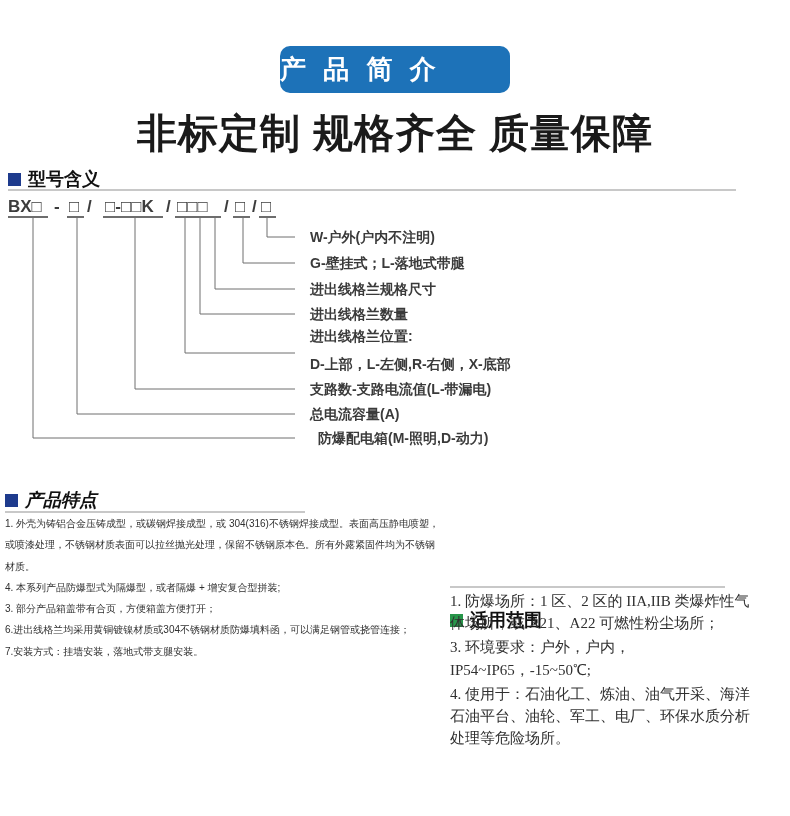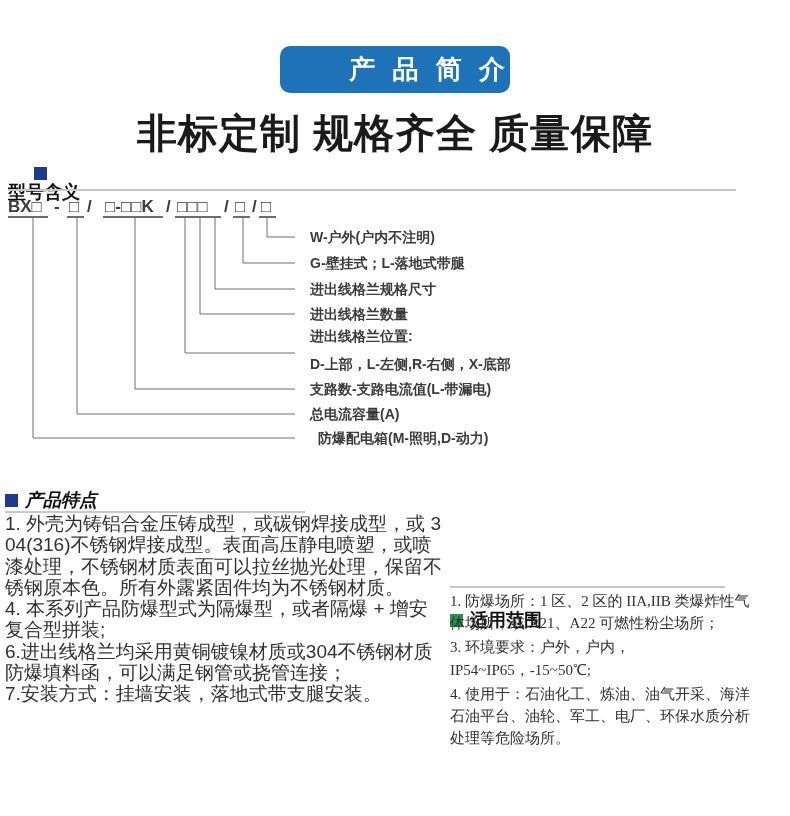--- a/index.html
+++ b/index.html
@@ -5,60 +5,60 @@
   html,body{margin:0;padding:0;}
   body{
     width:790px;height:816px;position:relative;overflow:hidden;
     background:#ffffff;
     font-family:"Liberation Sans","DejaVu Sans",sans-serif;
     color:#2e2e2e;
   }
   .banner{
     position:absolute;left:280px;top:46px;width:230px;height:47px;
     background:#1d72b8;border-radius:10px;
-    display:flex;align-items:center;justify-content:flex-end;
+    display:flex;align-items:center;justify-content:flex-start;
     color:#ffffff;font-size:26px;font-weight:bold;letter-spacing:5px;
   }
   .main-title{
     position:absolute;top:106px;left:0;width:790px;text-align:center;
     font-size:40px;font-weight:bold;color:#1a1a1a;letter-spacing:1px;
   }
   .sec-head{
     position:absolute;display:flex;align-items:center;
     font-size:18px;font-weight:bold;color:#111111;
   }
   .bullet{width:13px;height:13px;display:inline-block;margin-right:7px;flex:0 0 auto;}
   .bullet.navy{background:#1e3b8d;}
   .bullet.green{background:#27964a;}
   .rule{position:absolute;height:2px;background:#c8c8c8;}
   .diagram{position:absolute;left:0;top:196px;}
   .diagram text{font-family:"Liberation Sans","DejaVu Sans",sans-serif;}
   .code-seg{font-size:17px;font-weight:bold;fill:#3c3c3c;}
   .diag-label{font-size:14px;font-weight:bold;fill:#3a3a3a;}
   .features{
     position:absolute;left:5px;top:513px;width:437px;
-    font-size:19px;line-height:21.3px;color:#303030;word-break:break-all;
+    font-size:10px;line-height:21.3px;color:#303030;word-break:break-all;
   }
   .features p{margin:0;}
   .scope{
     position:absolute;left:450px;top:590px;width:303px;
     font-size:15px;line-height:22.2px;color:#303030;
   }
   .scope p{margin:0 0 2px 0;font-family:Liberation Serif, serif;}
 </style>
 </head>
 <body>
 
 <div class="banner">
   <span>产 品 简 介</span>
 </div>
 
 <div class="main-title">非标定制 规格齐全 质量保障</div>
 
-<div class="sec-head" style="left:8px;top:167px;flex-direction:column;">
+<div class="sec-head" style="left:8px;top:167px;">
   <span class="bullet navy"></span>
   <span>型号含义</span>
 </div>
 <div class="rule" style="left:8px;top:189px;width:728px;"></div>
 
 <svg class="diagram" width="520" height="260" viewBox="0 0 520 260">
 
   <g>
     <text class="code-seg" x="8" y="16">BX□</text>
     <text class="code-seg" x="54" y="16">-</text>
@@ -108,20 +108,21 @@
 
 <div class="sec-head" style="left:5px;top:488px;font-style:italic;">
   <span class="bullet navy"></span>
   <span>产品特点</span>
 </div>
 <div class="rule" style="left:5px;top:511px;width:300px;"></div>
 
 <div class="features">
   <p>1. 外壳为铸铝合金压铸成型，或碳钢焊接成型，或 304(316)不锈钢焊接成型。表面高压静电喷塑，或喷漆处理，不锈钢材质表面可以拉丝抛光处理，保留不锈钢原本色。所有外露紧固件均为不锈钢材质。</p>
   <p>4. 本系列产品防爆型式为隔爆型，或者隔爆 + 增安复合型拼装;</p>
+  <p>3. 部分产品箱盖带有合页，方便箱盖方便打开；</p>
   <p>6.进出线格兰均采用黄铜镀镍材质或304不锈钢材质防爆填料函，可以满足钢管或挠管连接；</p>
   <p>7.安装方式：挂墙安装，落地式带支腿安装。</p>
 </div>
 
 <div class="sec-head" style="left:450px;top:562px;margin-top:46px;">
   <span class="bullet green"></span>
   <span>适用范围</span>
 </div>
 <div class="rule" style="left:450px;top:586px;width:275px;"></div>
 

